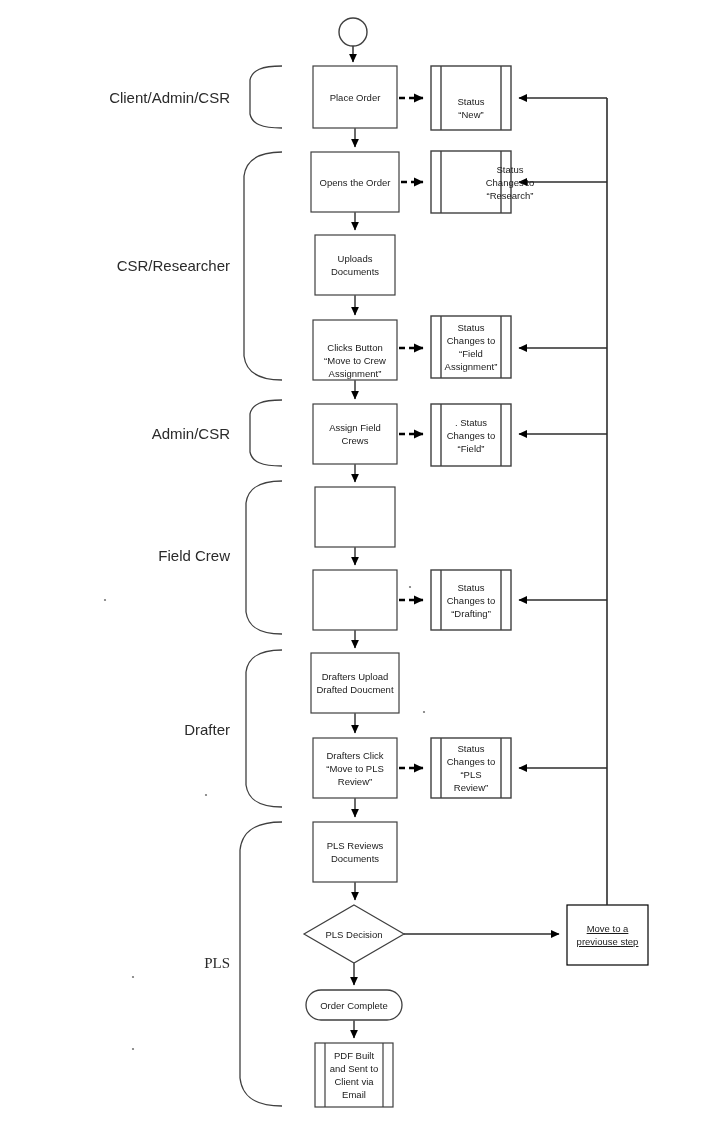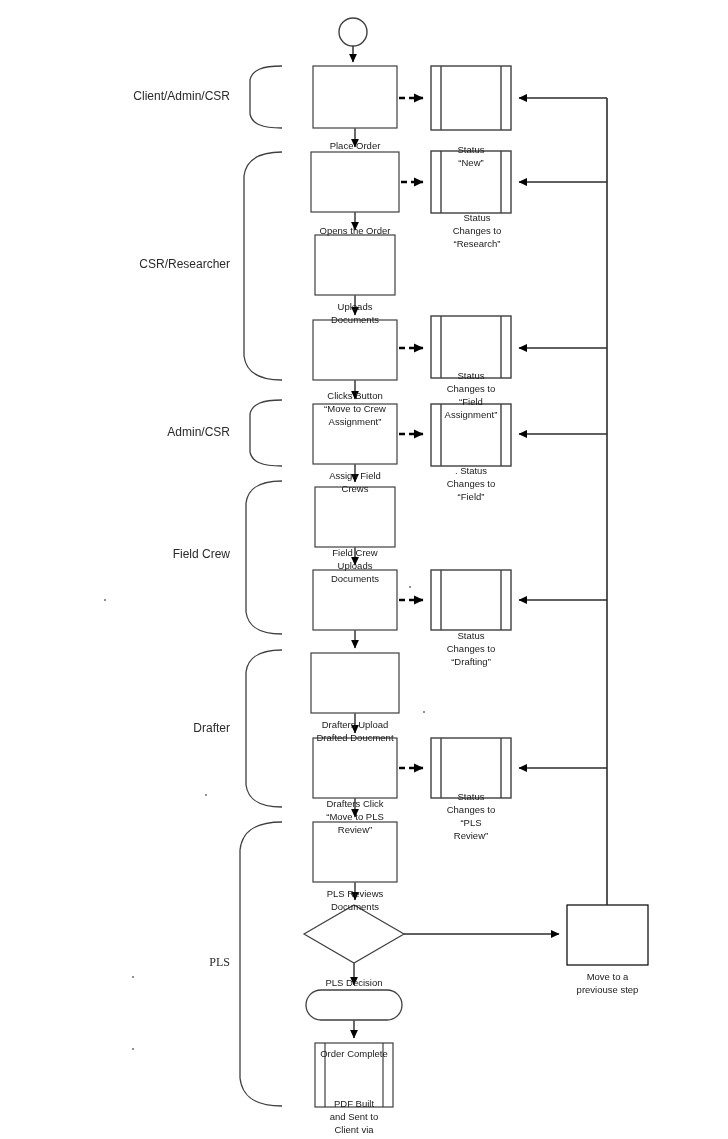--- a/index.html
+++ b/index.html
@@ -21,37 +21,36 @@
   #svg-layer {
     position: absolute;
     left: 0;
     top: 0;
     width: 728px;
     height: 1139px;
   }
   .lane-label {
     position: absolute;
     text-align: right;
-    font-size: 12px;
+    font-size: 15px;
     color: #2a2a2a;
     font-family: "Liberation Sans", sans-serif;
     white-space: nowrap;
   }
   .node-text {
     position: absolute;
     display: flex;
     align-items: center;
     justify-content: center;
     text-align: center;
     font-size: 9.5px;
     line-height: 13px;
     color: #1a1a1a;
     font-family: "Liberation Sans", sans-serif;
     pointer-events: none;
-    margin-top: 48px;
   }
   .node-text span {
     display: block;
     width: 100%;
     padding: 0 3px;
     box-sizing: border-box;
   }
 </style>
 </head>
 <body>
@@ -205,49 +204,46 @@
   </div>
   <div class="node-text" style="left:315px; top:235px; width:80px; height:60px;">
     <span>Uploads Documents</span>
   </div>
   <div class="node-text" style="left:313px; top:320px; width:84px; height:60px;align-items:flex-end;">
     <span>Clicks Button “Move to Crew Assignment”</span>
   </div>
   <div class="node-text" style="left:313px; top:404px; width:84px; height:60px;">
     <span>Assign Field Crews</span>
   </div>
-  <div class="node-text" style="left:315px; top:487px; width:80px; height:60px;">
-    <span>Field Crew Uploads Documents</span>
-  </div>
   <div class="node-text" style="left:311px; top:653px; width:88px; height:60px;">
     <span>Drafters Upload Drafted Doucment</span>
   </div>
   <div class="node-text" style="left:313px; top:738px; width:84px; height:60px;">
     <span>Drafters Click “Move to PLS Review”</span>
   </div>
   <div class="node-text" style="left:313px; top:822px; width:84px; height:60px;">
     <span>PLS Reviews Documents</span>
   </div>
   <div class="node-text" style="left:306px; top:918px; width:96px; height:32px;">
     <span>PLS Decision</span>
   </div>
   <div class="node-text" style="left:306px; top:990px; width:96px; height:30px;justify-content:flex-end;">
     <span>Order Complete</span>
   </div>
   <div class="node-text" style="left:325px; top:1043px; width:58px; height:64px;">
     <span>PDF Built and Sent to Client via Email</span>
   </div>
-  <div class="node-text" style="left:567px; top:905px; width:81px; height:60px;">
+  <div class="node-text" style="left:567px; top:905px; width:81px; height:60px;text-decoration:underline;">
     <span>Move to a previouse step</span>
   </div>
 
   <div class="node-text" style="left:441px; top:78px; width:60px; height:60px;">
     <span>Status “New”</span>
   </div>
-  <div class="node-text" style="left:441px; top:151px; width:72px; height:62px;">
+  <div class="node-text" style="left:441px; top:151px; width:72px; height:62px;padding-left:33px;">
     <span>Status Changes to “Research”</span>
   </div>
   <div class="node-text" style="left:441px; top:316px; width:60px; height:62px;">
     <span>Status Changes to “Field Assignment”</span>
   </div>
   <div class="node-text" style="left:441px; top:404px; width:60px; height:62px;">
     <span>. Status Changes to “Field”</span>
   </div>
   <div class="node-text" style="left:441px; top:570px; width:60px; height:60px;">
     <span>Status Changes to “Drafting”</span>

